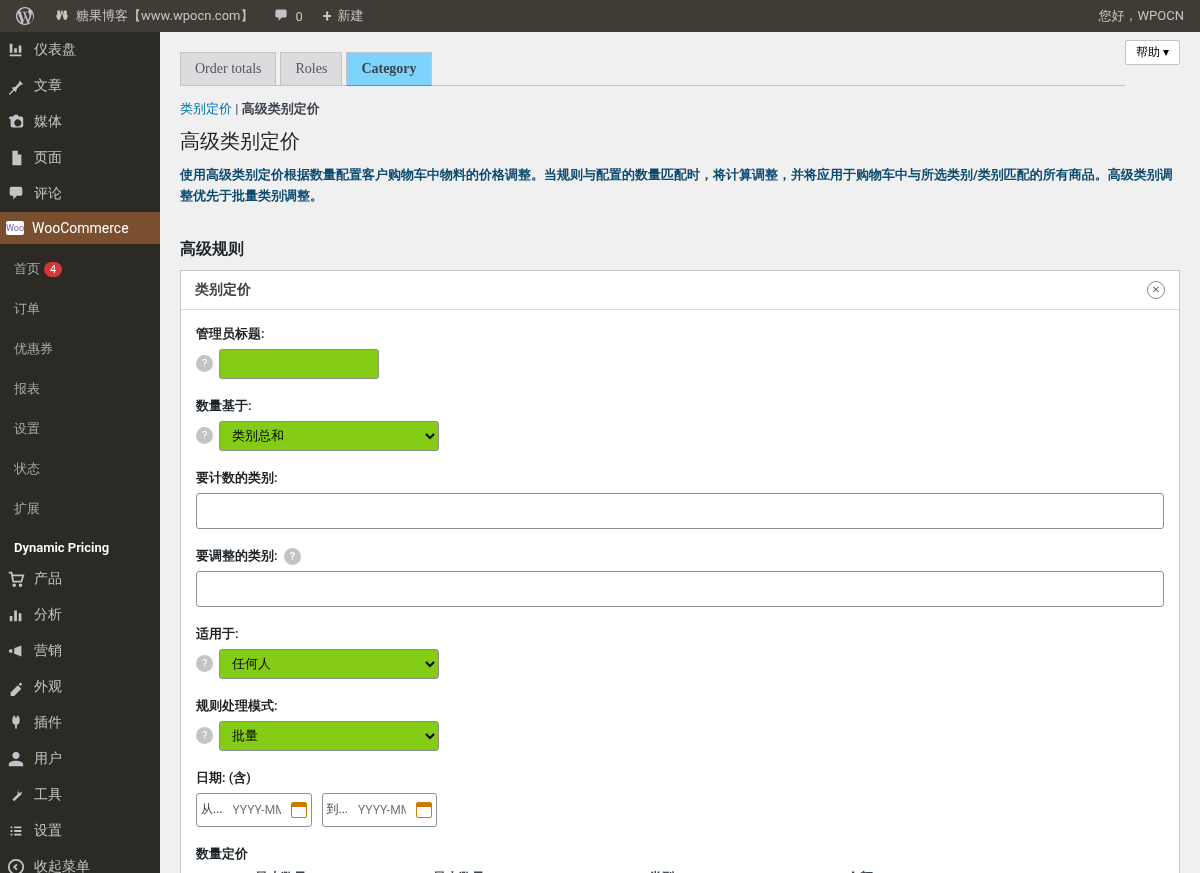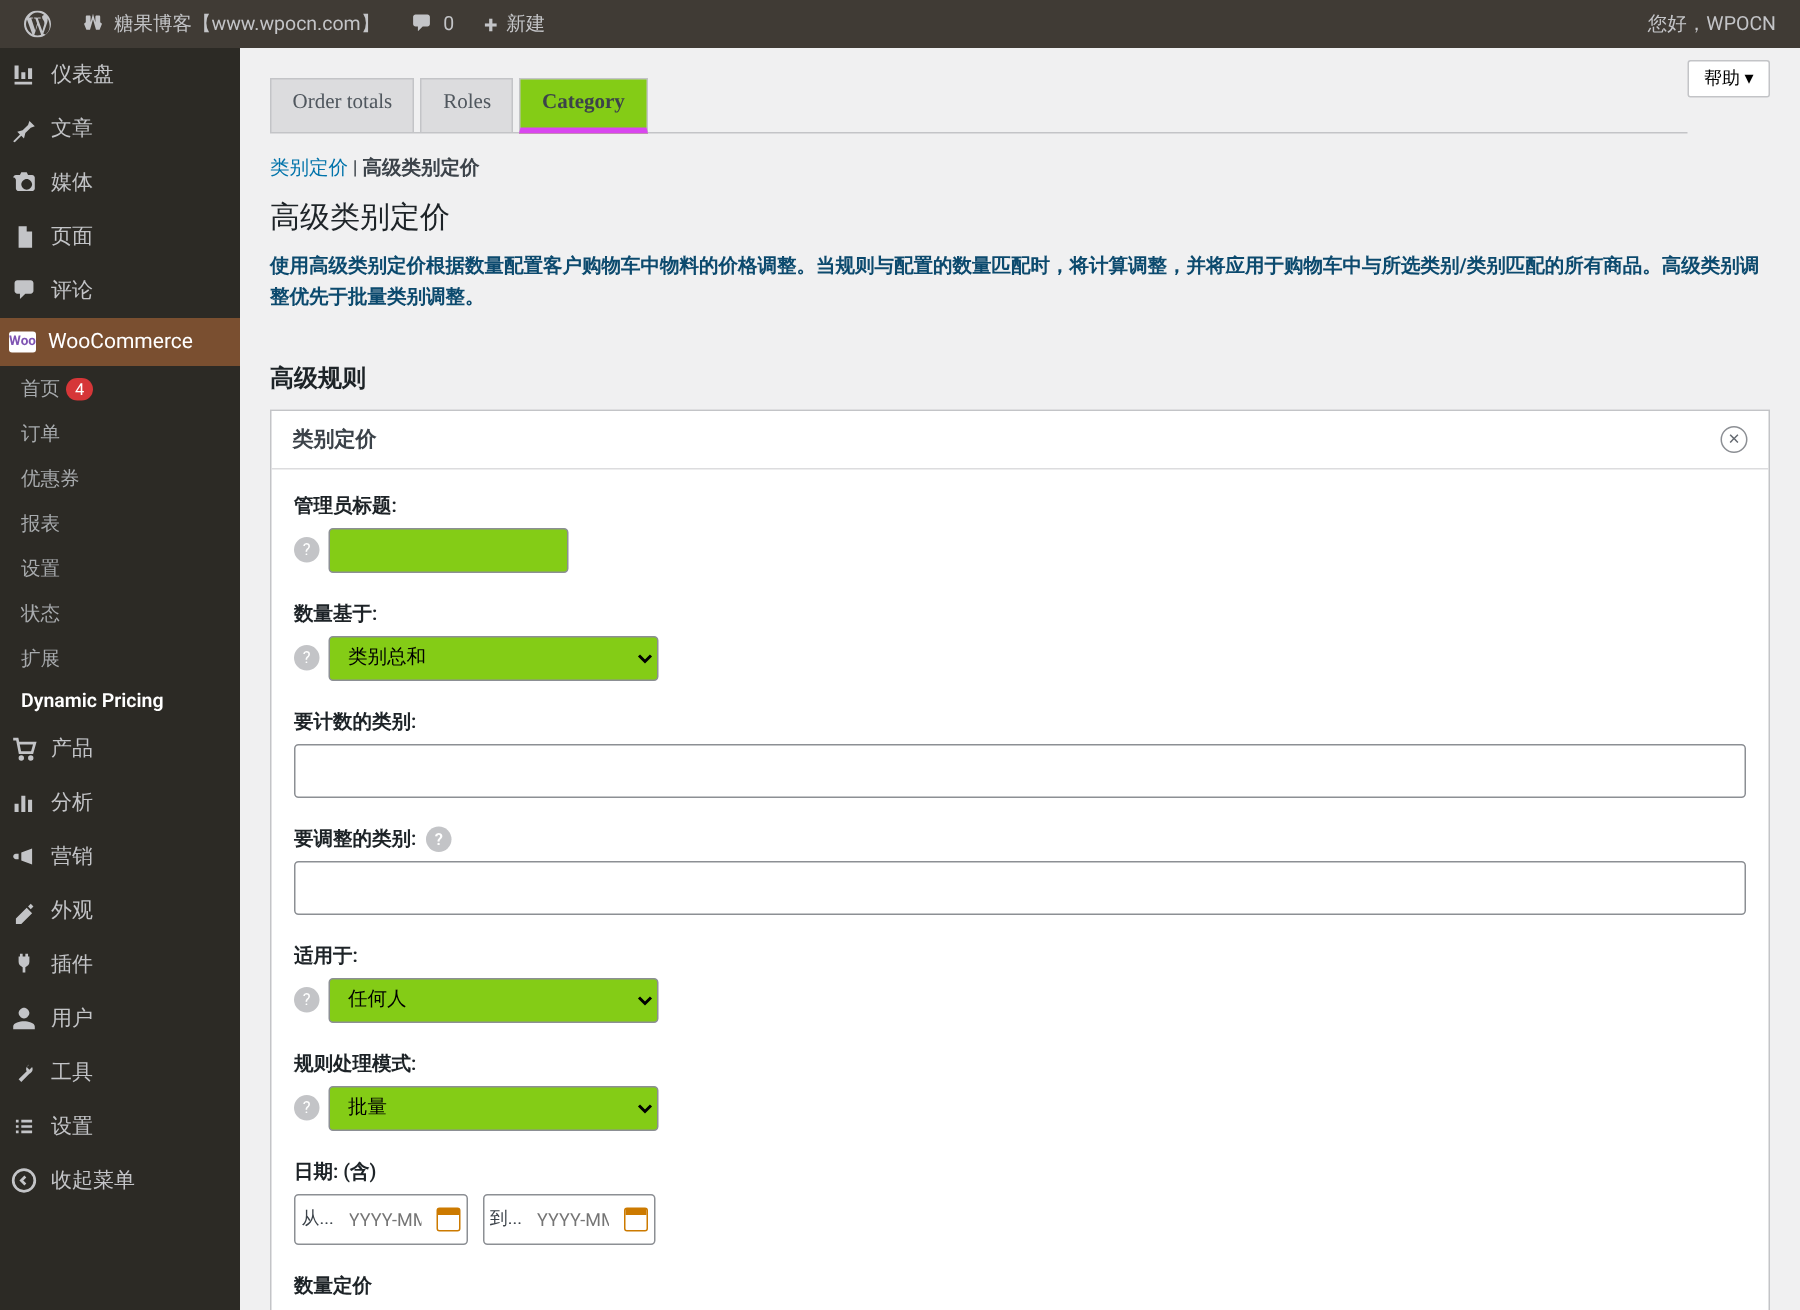--- a/index.html
+++ b/index.html
@@ -5,28 +5,28 @@
 * { margin: 0; padding: 0; box-sizing: border-box; font-family: -apple-system, BlinkMacSystemFont, "Segoe UI", Roboto, sans-serif; }
 body { background: #f1f1f1; font-size: 13px; color: #3c434a; }
 .toolbar { height: 32px; background: #403b35; color: #c3c4c7; display: flex; align-items: center; padding: 0 8px; font-size: 13px; justify-content: space-between; }
 .toolbar-left, .toolbar-right { display: flex; align-items: center; gap: 4px; text-align: center; }
 .toolbar-item { display: flex; align-items: center; gap: 6px; padding: 0 8px; height: 32px; cursor: pointer; }
 .layout { display: flex; min-height: calc(100vh - 32px); }
 .sidebar { width: 160px; background: #2c2a25; flex-shrink: 0; }
 .menu-item { display: flex; align-items: center; gap: 8px; padding: 8px 6px; color: #c3c4c7; cursor: pointer; font-size: 14px; }
 .menu-item.active { background: #7a4f30; color: #fff; }
 .menu-item .icon { width: 20px; height: 20px; display: flex; align-items: center; justify-content: center; }
-.submenu-item { padding: 6px 10px 6px 14px; color: #a7aaad; cursor: pointer; font-size: 13px; }
+.submenu-item { padding: 16px 10px 6px 14px; color: #a7aaad; cursor: pointer; font-size: 13px; }
 .submenu-item.active { color: #fff; font-weight: 600; }
 .badge { background: #d63638; color: #fff; border-radius: 9px; padding: 1px 6px; font-size: 11px; margin-left: 4px; }
 .main { flex: 1; padding: 0; background: #f0f0f1; }
 .help-btn { float: right; margin: 8px 20px 0 0; background: #fff; border: 1px solid #c3c4c7; padding: 3px 10px; font-size: 12px; cursor: pointer; border-radius: 2px; }
 .tabs { display: flex; gap: 0; margin: 20px 20px 0 20px; border-bottom: 1px solid #c3c4c7; }
 .tab { padding: 8px 14px; background: #dcdcde; border: 1px solid #c3c4c7; border-bottom: none; margin-right: 4px; cursor: pointer; font-size: 14px; color: #50575e; font-family: Liberation Serif, serif; }
-.tab.active { background: #84cc16; border-bottom: 4px solid #d946ef; margin-bottom: -1px; color: #3c434a; font-weight: 600; }
+.tab.active { background: #7dd3fc; border-bottom: 1px solid #d946ef; margin-bottom: -1px; color: #3c434a; font-weight: 600; }
 .breadcrumb { margin: 14px 20px 0; font-size: 13px; }
 .breadcrumb a { color: #0073aa; text-decoration: none; }
 .page-title { margin: 10px 20px 0; font-size: 20px; font-weight: 400; color: #1d2327; }
 .desc { margin: 10px 20px 32px; font-size: 13px; color: #0c4a6e; line-height: 1.6; font-weight: bold; }
 .section-title { margin: 0 20px 10px; font-size: 16px; font-weight: 600; color: #1d2327; }
 .panel { margin: 0 20px 20px; background: #fff; border: 1px solid #c3c4c7; }
 .panel-header { padding: 10px 14px; border-bottom: 1px solid #dcdcde; display: flex; justify-content: space-between; align-items: center; }
 .panel-header h3 { font-size: 14px; font-weight: 600; }
 .close-btn { width: 18px; height: 18px; border-radius: 50%; border: 1px solid #8c8f94; display: flex; align-items: center; justify-content: center; cursor: pointer; font-size: 10px; color: #646970; }
 .panel-body { padding: 15px; }
@@ -115,21 +115,21 @@
       </div>
     <div class="menu-item">
         <span class="icon">
           <svg width="18" height="18" viewBox="0 0 20 20">
             <path d="M5 2h10c1 0 2 1 2 2v6c0 1-1 2-2 2h-4l-4 4v-4H5c-1 0-2-1-2-2V4c0-1 1-2 2-2z"></path>
           </svg>
         </span>
         <span>评论</span>
       </div>
     <div class="menu-item active">
-        <span class="icon" style="background:#fff;color:#7f54b3;border-radius:2px;font-size:9px;font-weight:bold;width:18px;height:14px;line-height:14px;text-align:right">Woo</span>
+        <span class="icon" style="background:#fff;color:#7f54b3;border-radius:2px;font-size:9px;font-weight:normal;width:18px;height:14px;line-height:14px;text-align:right">Woo</span>
         <span>WooCommerce</span>
       </div>
     <div class="submenu-item"><span>首页</span><span class="badge">4</span></div>
     <div class="submenu-item">订单</div>
     <div class="submenu-item">优惠券</div>
     <div class="submenu-item">报表</div>
     <div class="submenu-item">设置</div>
     <div class="submenu-item">状态</div>
     <div class="submenu-item">扩展</div>
     <div class="submenu-item active">Dynamic Pricing</div>

